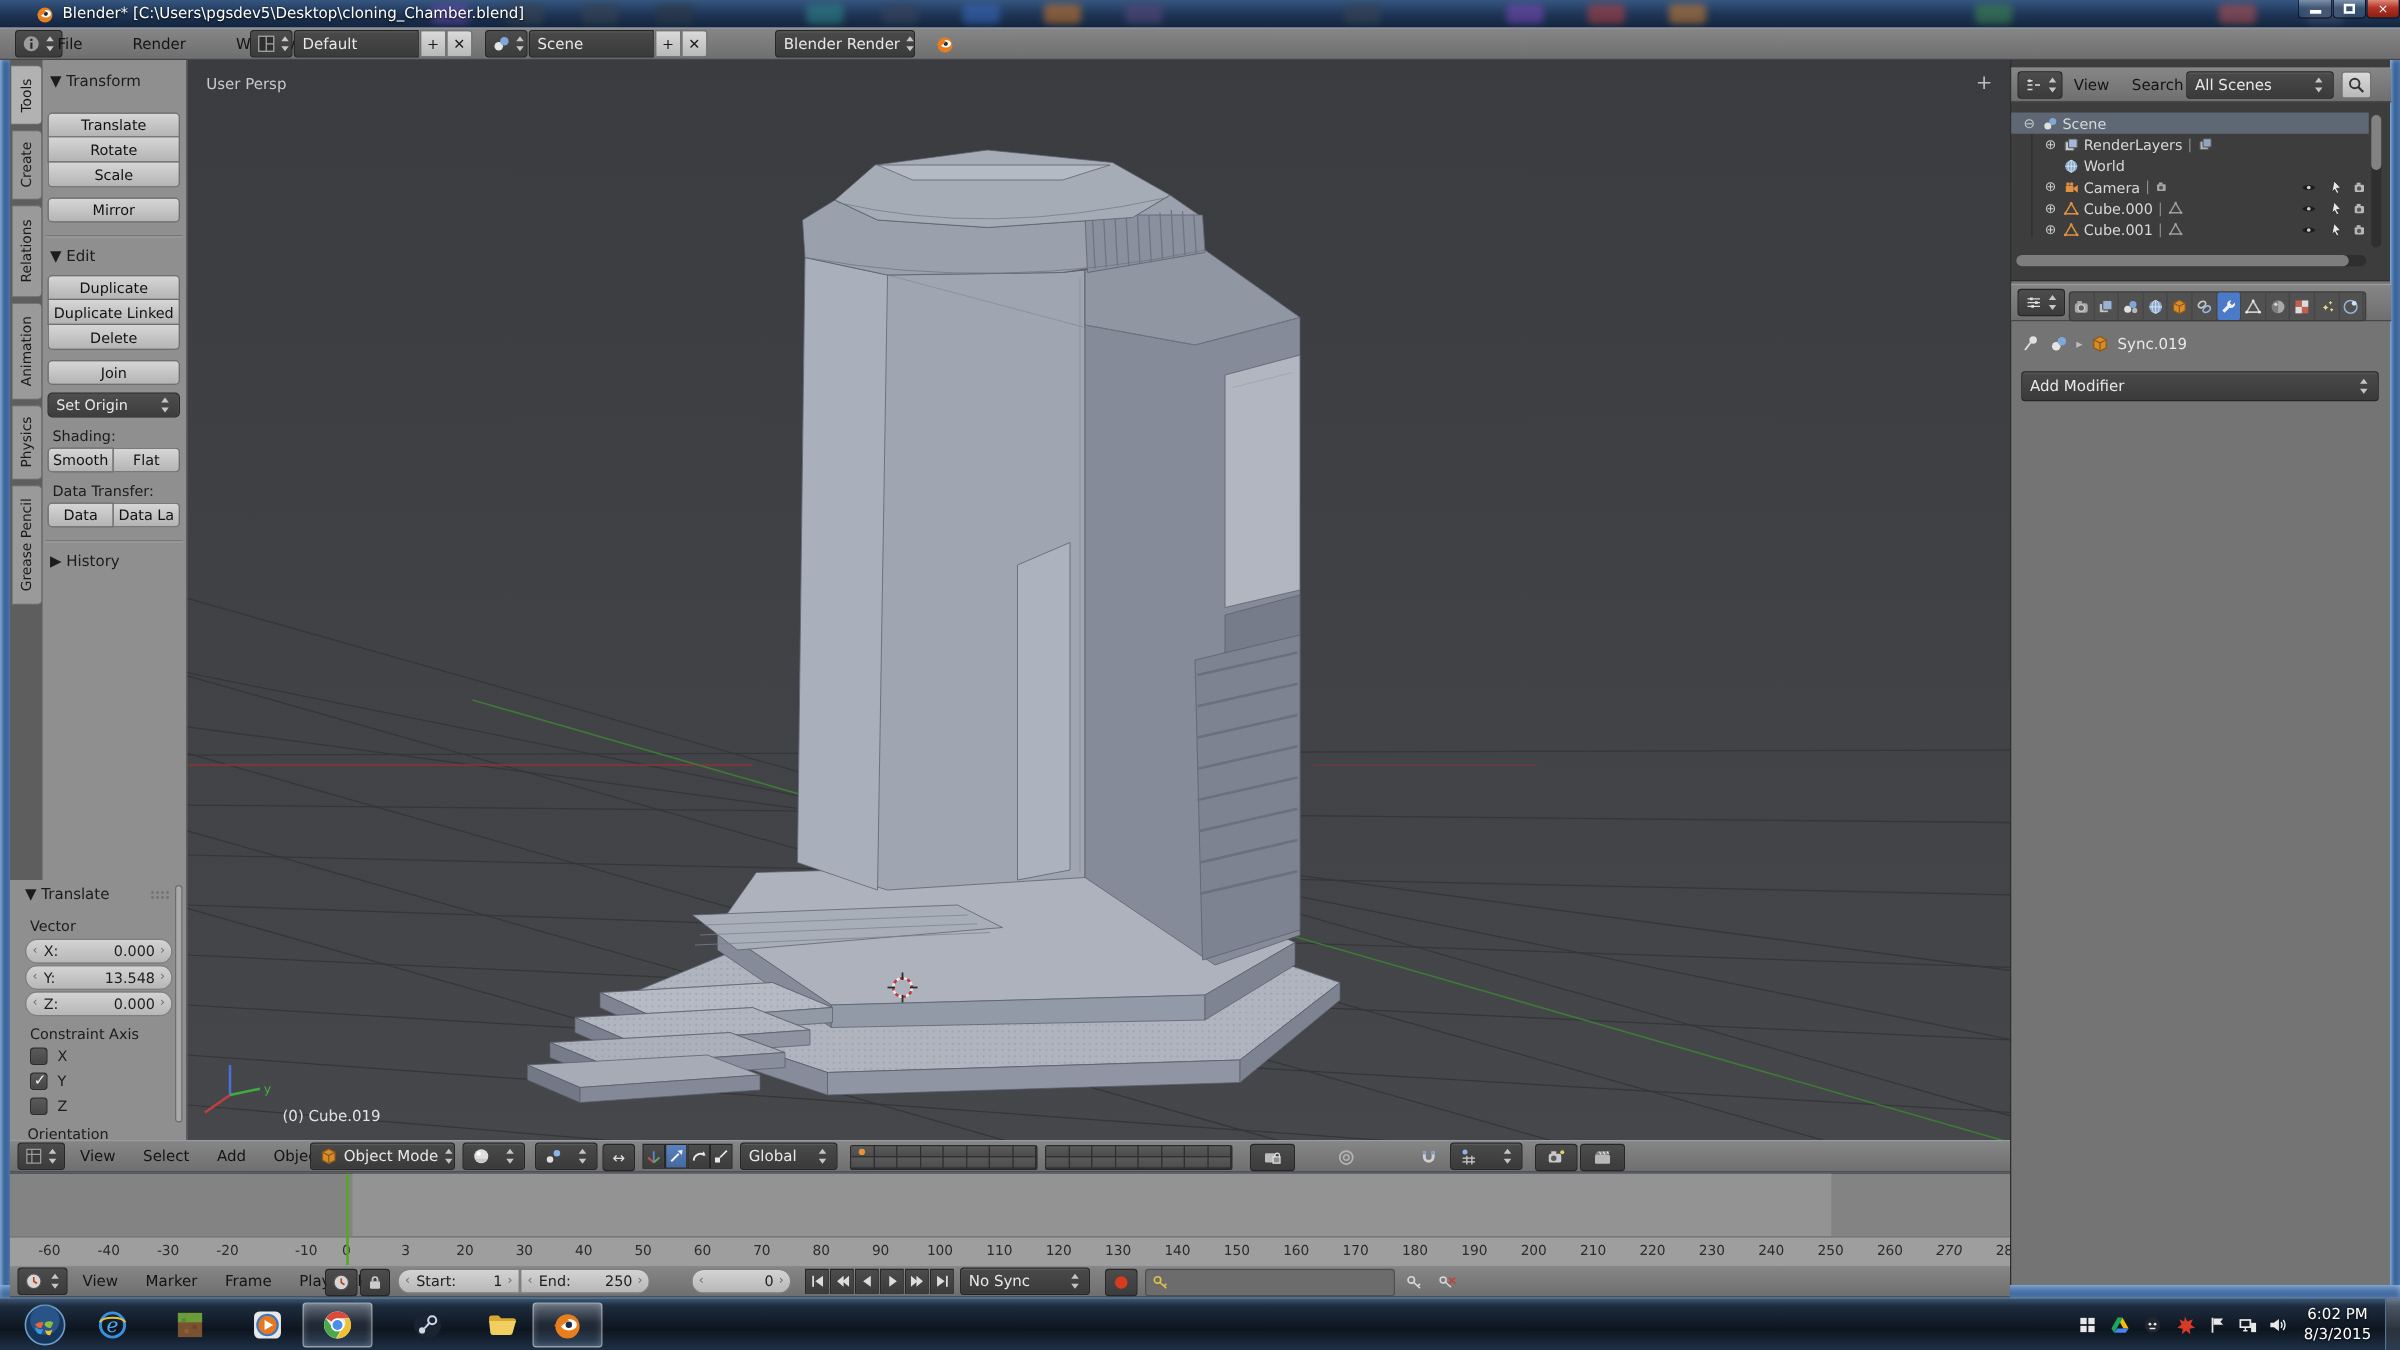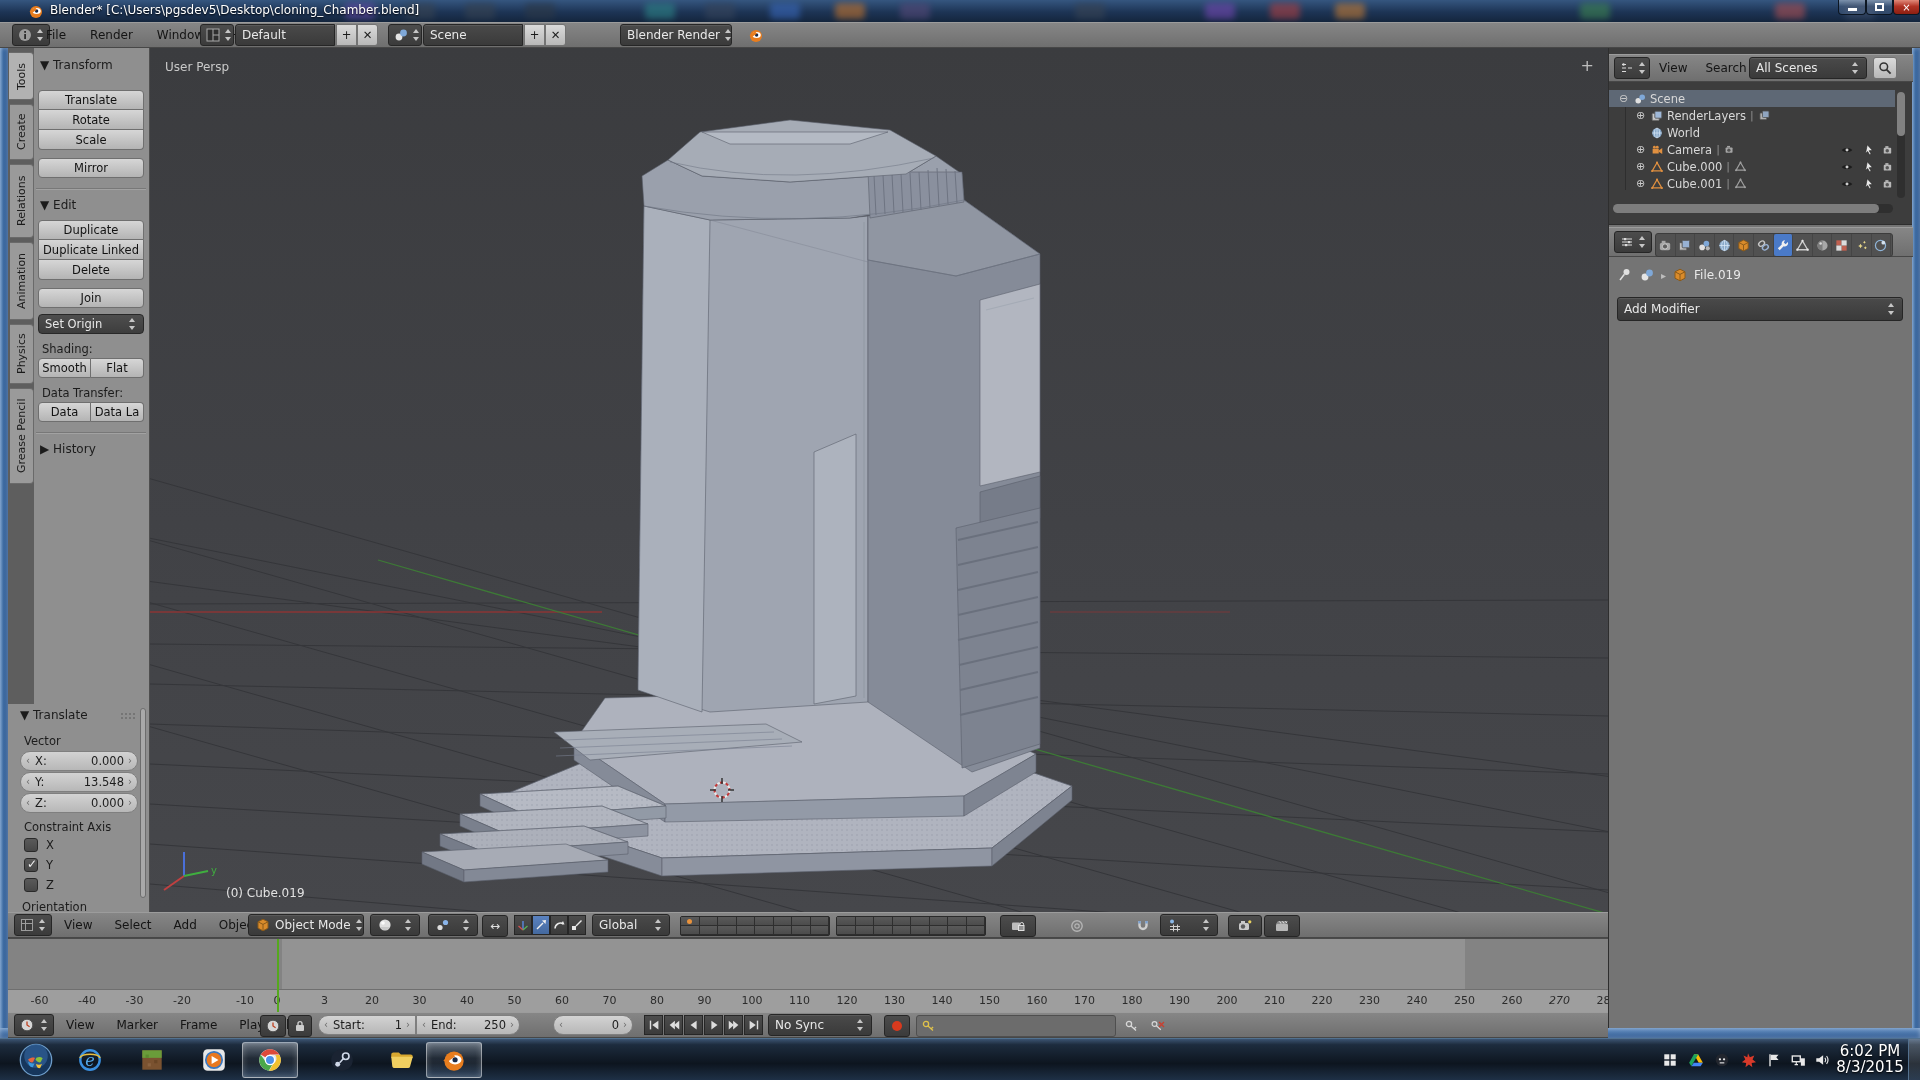--- a/index.html
+++ b/index.html
@@ -100,21 +100,21 @@
   .ptab{width:19.6px;height:22px;display:flex;align-items:center;justify-content:center;border-right:1px solid #454545}
   .ptab.on{background:#4a7ac8;border-radius:2px}
 
   
   #taskbar{position:absolute;left:0;top:1038px;width:1920px;height:42px;
      background:linear-gradient(180deg,#3c5472 0%,#1d2c3e 14%,#0d151f 60%,#1e3046 100%);border-top:1px solid #51718f}
   .tbslot{position:absolute;top:3px;width:56px;height:36px;display:flex;align-items:center;justify-content:center}
   .tba{border:1px solid rgba(255,255,255,.5);border-radius:3px;
      background:linear-gradient(rgba(255,255,255,.30),rgba(255,255,255,.07) 45%,rgba(140,180,230,.18));box-shadow:inset 0 0 6px rgba(255,255,255,.25)}
   .trayic{position:absolute;top:13px;width:16px;height:16px}
-  #clock{position:absolute;left:1834px;top:4px;width:72px;color:#fff;font-size:15px;text-align:center;line-height:16px;text-shadow:0 1px 2px #000}
+  #clock{position:absolute;left:1834px;top:4px;width:72px;color:#fff;font-size:12px;text-align:center;line-height:16px;text-shadow:0 1px 2px #000}
   #showdesk{position:absolute;left:1908px;top:0;width:12px;height:42px;background:linear-gradient(rgba(255,255,255,.22),rgba(255,255,255,.06));border-left:1px solid #54718e}
   .icwrap{display:inline-flex;align-items:center;justify-content:center}
 </style>
 </head>
 <body>
 
 <div id="root">
 
   <div id="titlebar">
     <div id="tbblobs">
@@ -159,21 +159,21 @@
     <div class="ebtn" style="left:12px;top:1px;width:38px">
       <span class="icwrap">
           <svg width="16" height="16" viewBox="0 0 16 16">
             <circle cx="8" cy="8" r="6" fill="#9c9c9c"></circle>
             <rect x="7.2" y="7" width="1.8" height="5" fill="#2c2c2c"></rect>
             <rect x="7.2" y="4" width="1.8" height="1.8" fill="#2c2c2c"></rect>
           </svg>
         </span>
         <span class="updn"></span>
     </div>
-    <div class="menuwrap" style="left:46px;top:1px;height:22px;gap:24px">
+    <div class="menuwrap" style="left:46px;top:1px;height:22px;gap:40px">
         <span class="mi">File</span>
         <span class="mi">Render</span>
         <span class="mi">Window</span>
         <span class="mi">Help</span>
       </div>
     <div class="ebtn" style="left:200px;top:1px;width:34px">
       <span class="icwrap">
           <svg width="16" height="16" viewBox="0 0 16 16">
             <rect x="2" y="2" width="12" height="12" fill="#2e2e2e" stroke="#a8a8a8"></rect>
             <line x1="8" y1="2" x2="8" y2="14" stroke="#a8a8a8"></line>
@@ -1081,21 +1081,21 @@
             <circle cx="10.5" cy="6" r="3.4" fill="#7fa8d8"></circle>
           </svg>
         </span>
       <span style="color:#bdbdbd;font-size:10px">▸</span>
       <span class="icwrap">
           <svg width="16" height="16" viewBox="0 0 16 16">
             <path d="M8 2.2l5 2.6v6.4L8 13.8 3 11.2V4.8z" fill="#d98b2b" stroke="#8a5a1a"></path>
             <path d="M3 4.8l5 2.6 5-2.6M8 7.4v6.4" stroke="#8a5a1a" fill="none"></path>
           </svg>
         </span>
-      <span style="color:#e8e8e8;font-size:12px">File.019</span>
+      <span style="color:#e8e8e8;font-size:12px">Sync.019</span>
     </div>
     <div class="dd" style="left:8px;top:72px;width:286px;height:24px">
       <span>Add Modifier</span>
         <span class="updn"></span>
     </div>
   </div>
 
   <div id="taskbar">
     <div id="tbapps">
         <div class="tbslot" style="left: 8px;">

